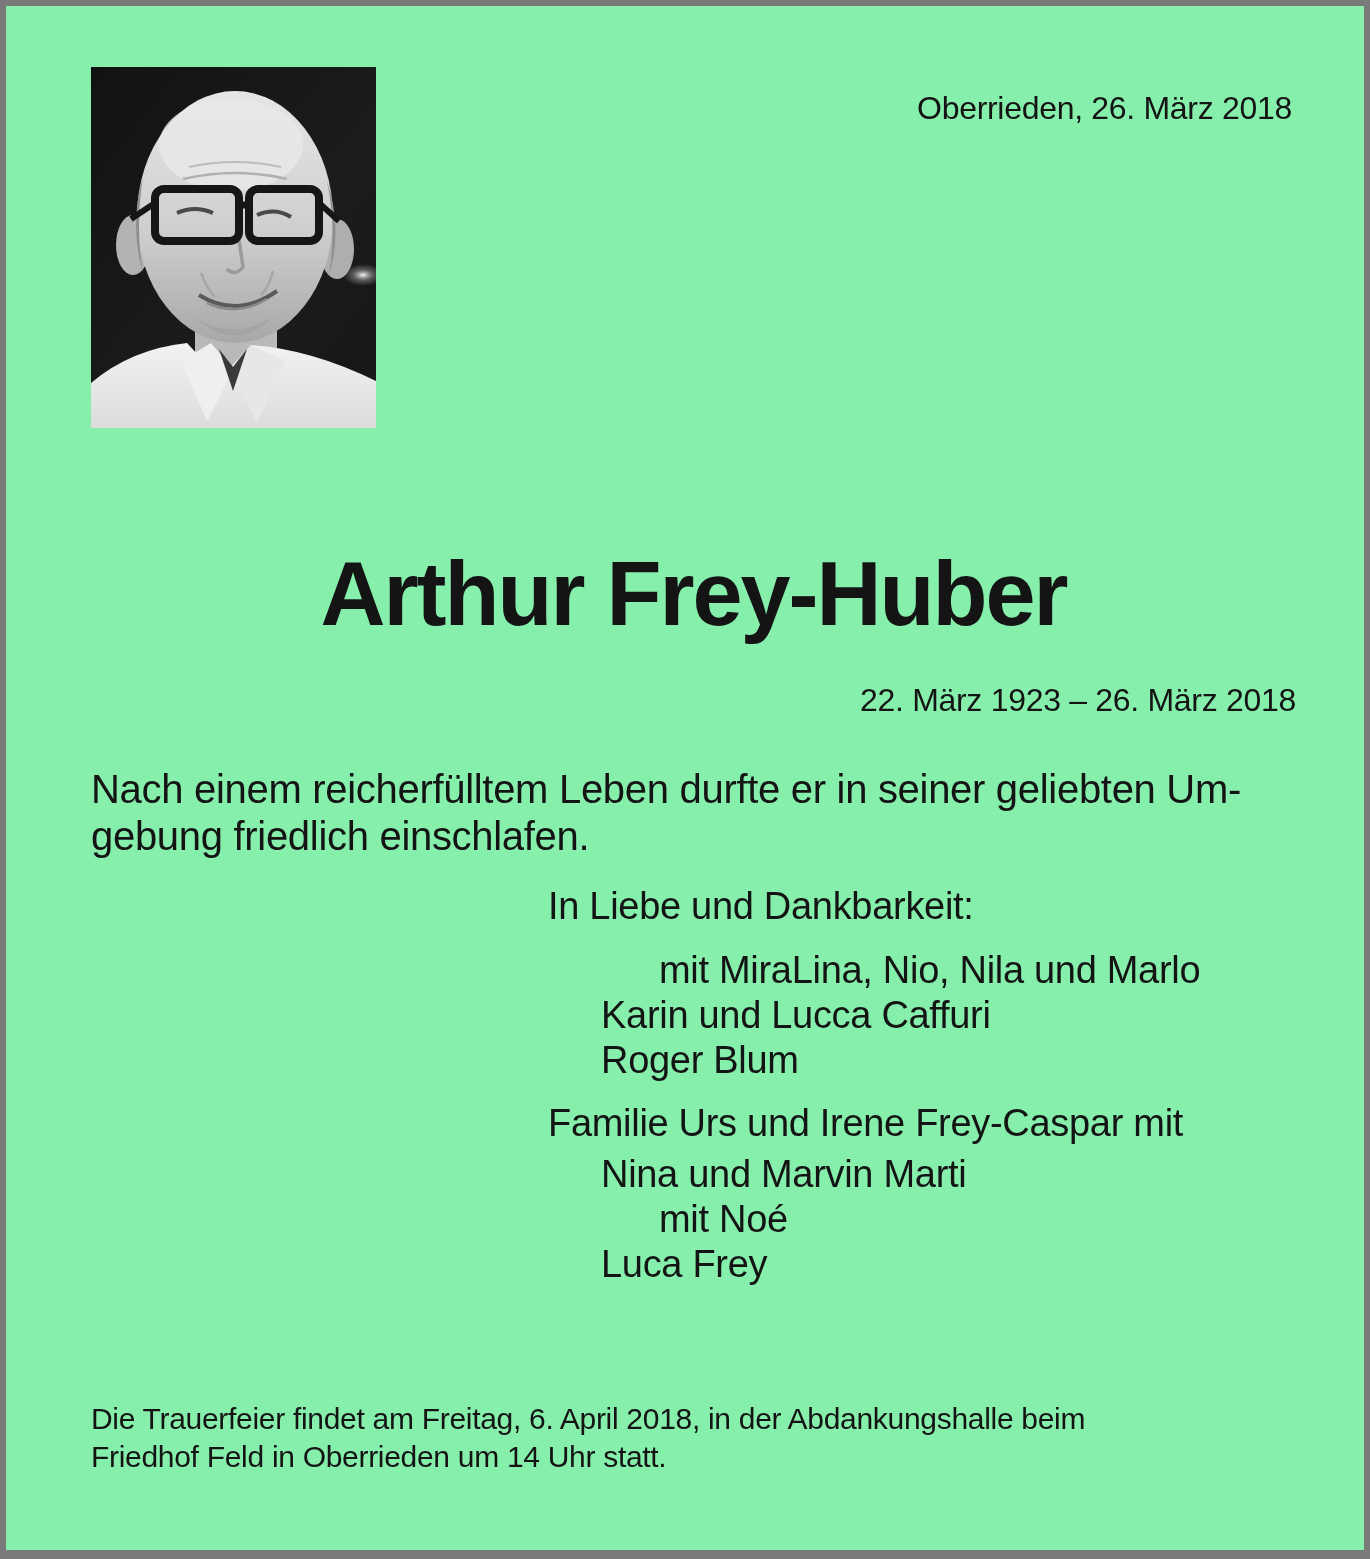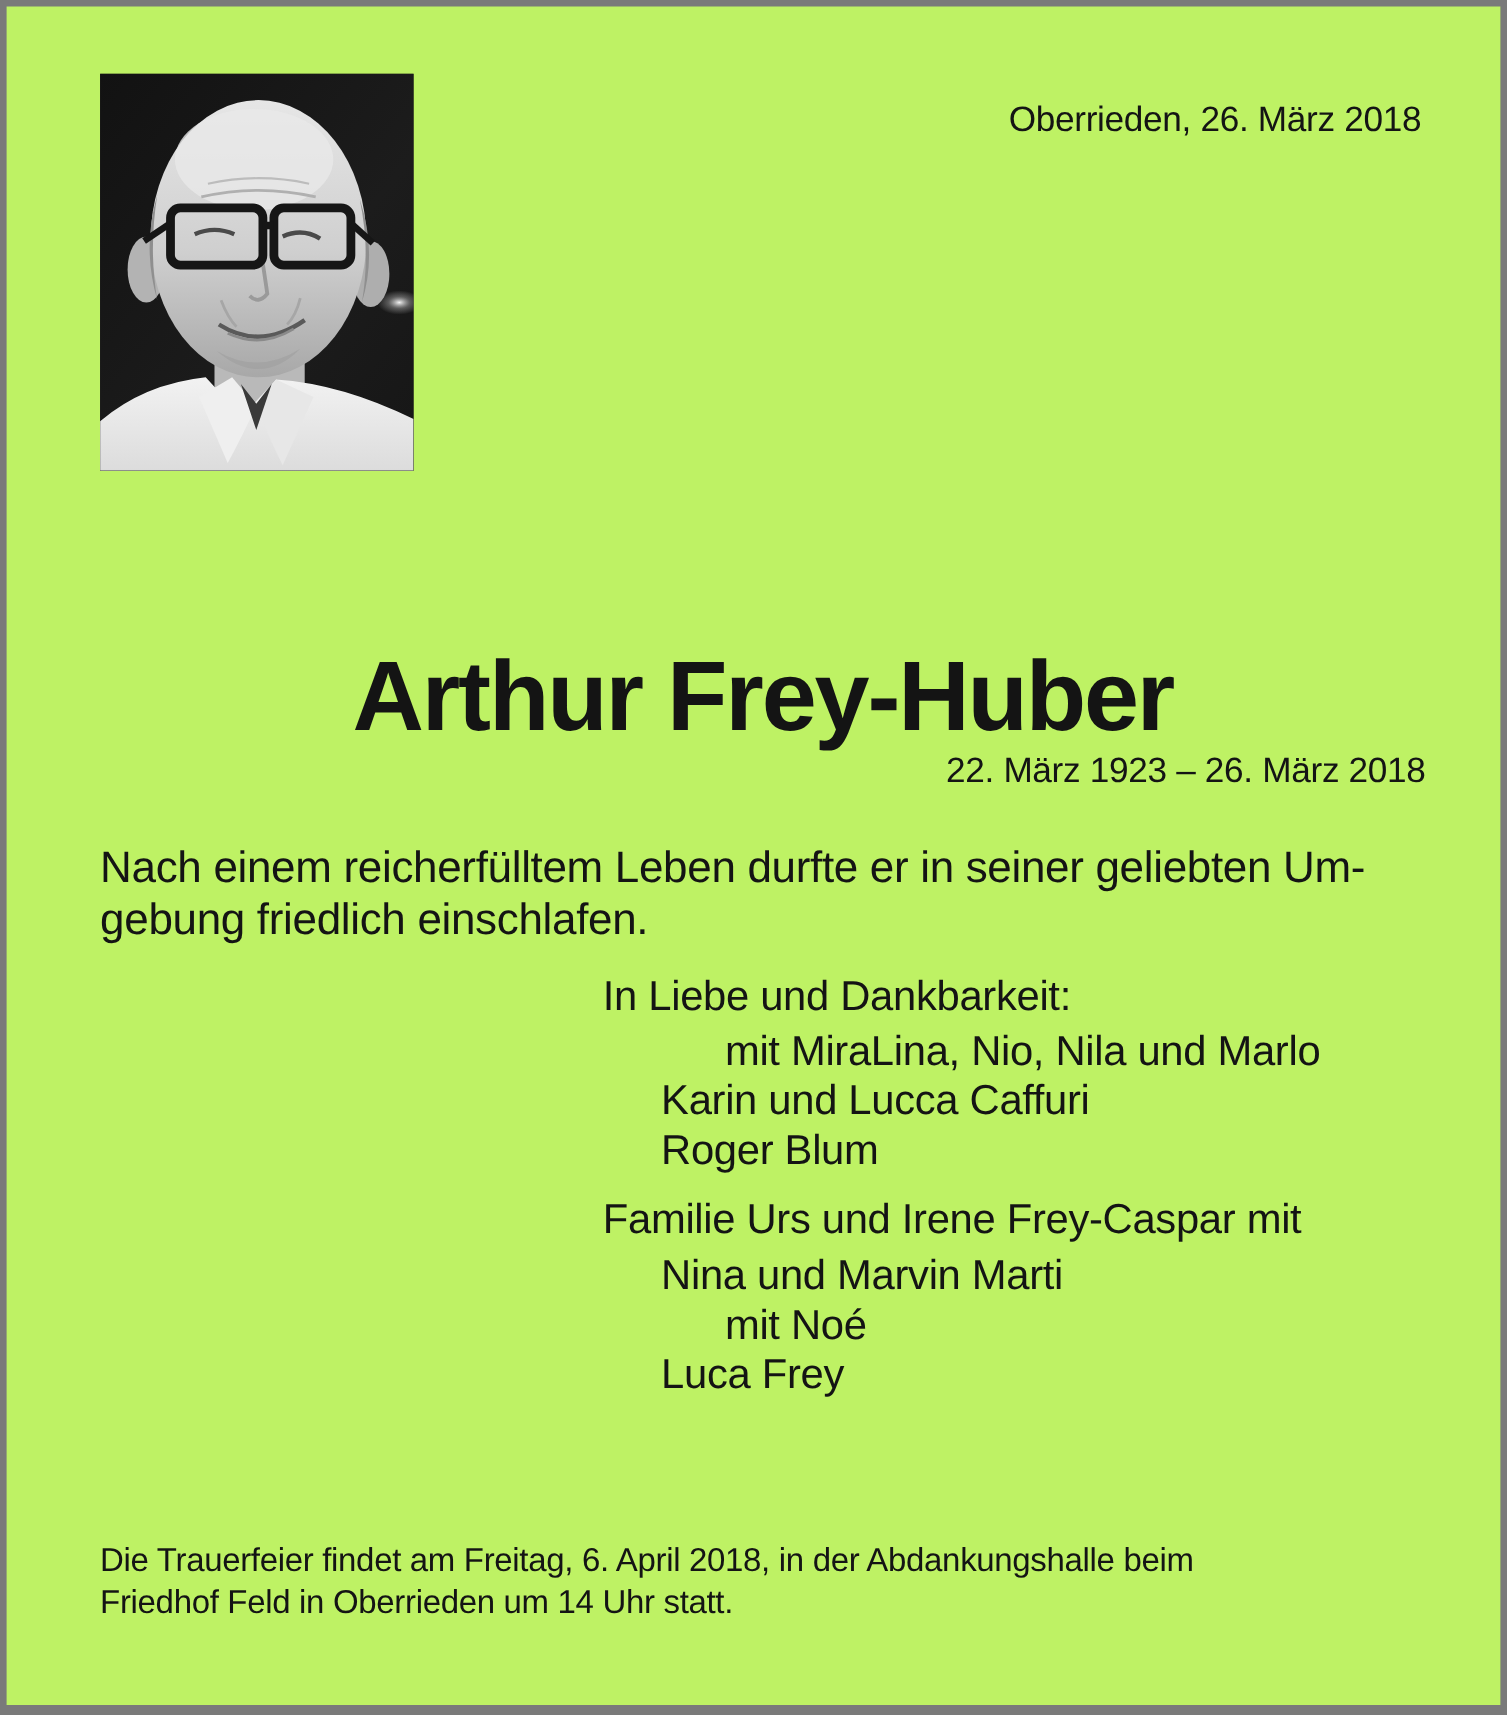--- a/index.html
+++ b/index.html
@@ -5,21 +5,21 @@
   html, body {
     margin: 0;
     padding: 0;
     background: #ffffff;
   }
   .page {
     position: relative;
     width: 1370px;
     height: 1559px;
     box-sizing: border-box;
-    background: #bef264;
+    background: #86efac;
     border: 6px solid #7a7a7a;
     border-bottom-width: 9px;
     overflow: hidden;
     font-family: "Liberation Sans", "DejaVu Sans", sans-serif;
     color: #141414;
     letter-spacing: -0.3px;
   }
   .photo {
     position: absolute;
     left: 85px;
@@ -40,21 +40,21 @@
     position: absolute;
     left: 85px;
     top: 454px;
     font-size: 40px;
     line-height: 47px;
     white-space: nowrap;
   }
   .deceased-name {
     position: absolute;
     left: 85px;
-    top: 578px;
+    top: 538px;
     width: 1205px;
     text-align: center;
     font-size: 90px;
     font-weight: bold;
     letter-spacing: -2px;
     line-height: 100px;
     white-space: nowrap;
   }
   .life-dates {
     position: absolute;
@@ -75,21 +75,21 @@
     white-space: nowrap;
   }
   .giving {
     position: absolute;
     left: 542px;
     top: 878px;
     font-size: 38px;
   }
   .salutation {
     line-height: 45px;
-    margin-bottom: 5px;
+    margin-bottom: 19px;
     white-space: nowrap;
   }
   .family-line {
     line-height: 45px;
     white-space: nowrap;
   }
   .group-head { margin-top: 18px; margin-bottom: 6px; }
   .ind1 { margin-left: 53px; }
   .ind2 { margin-left: 111px; }
   .funeral {

